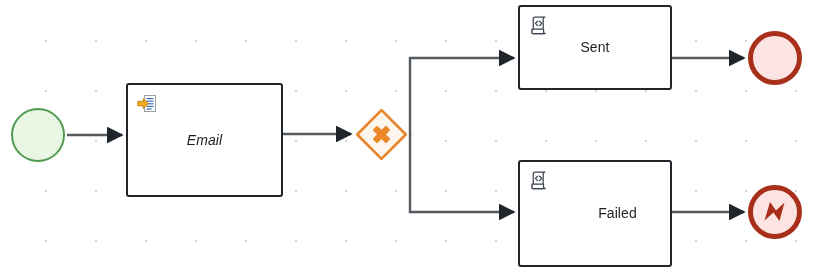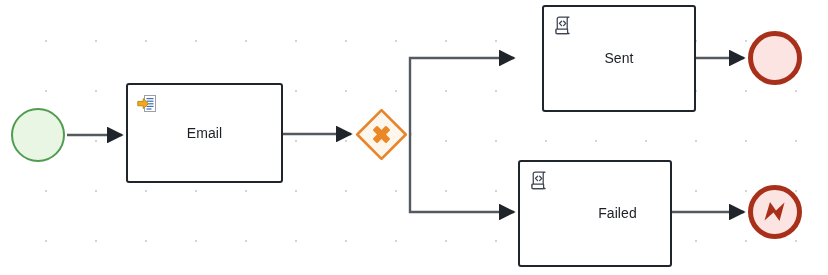--- a/index.html
+++ b/index.html
@@ -97,21 +97,21 @@
       <path d="M 409 134 L 410 134 L 410 58 L 514 58"></path>
       <path d="M 409 134 L 410 134 L 410 212 L 514 212"></path>
       <path d="M 672 58 L 744 58"></path>
       <path d="M 672 212 L 744 212"></path>
     </g>
   </svg>
 
   <div class="node event event-start" style="left:11px; top:108px; width:54px; height:54px;">
   </div>
 
-  <div class="node task" style="left:126px; top:83px; width:157px; height:100px;">
+  <div class="node task" style="left:126px; top:83px; width:157px; height:114px;font-style:italic;">
     <svg class="task-icon" viewBox="0 0 20 20" xmlns="http://www.w3.org/2000/svg">
       <rect x="7.5" y="1.5" width="11" height="16" fill="#ffffff" stroke="#9aa0a6" stroke-width="1"></rect>
       <g fill="#3f6fb5">
         <rect x="9.5" y="4" width="7" height="1.2"></rect>
         <rect x="9.5" y="6.6" width="7" height="1.2"></rect>
         <rect x="9.5" y="9.2" width="7" height="1.2"></rect>
         <rect x="9.5" y="11.8" width="7" height="1.2"></rect>
         <rect x="9.5" y="14.4" width="5" height="1.2"></rect>
       </g>
       <path d="M 0.8 7.4 L 6.2 7.4 L 6.2 4.6 L 11.4 9.6 L 6.2 14.6 L 6.2 11.8 L 0.8 11.8 Z" fill="#f0a91d" stroke="#c07f06" stroke-width="0.9" stroke-linejoin="round"></path>
@@ -120,21 +120,21 @@
   </div>
 
   <svg class="node gateway" style="left:355px; top:108px; width:53px; height:53px;" viewBox="0 0 53 53" xmlns="http://www.w3.org/2000/svg">
     <path d="M 26.5 2.2 L 50.8 26.5 L 26.5 50.8 L 2.2 26.5 Z" fill="#fdf6ec" stroke="#e8852a" stroke-width="2.6" stroke-linejoin="round"></path>
     <g transform="translate(26.5 26.5) rotate(45)">
       <rect x="-9.5" y="-3.2" width="19" height="6.4" rx="1.1" fill="#ec8726"></rect>
       <rect x="-3.2" y="-9.5" width="6.4" height="19" rx="1.1" fill="#ec8726"></rect>
     </g>
   </svg>
 
-  <div class="node task" style="left:518px; top:5px; width:154px; height:107px;margin-left:24px;">
+  <div class="node task" style="left:518px; top:5px; width:154px; height:85px;">
     <svg class="task-icon" viewBox="0 0 20 20" xmlns="http://www.w3.org/2000/svg">
       <path d="M 4.2 3.0 C 4.2 1.7 5.2 1.0 6.4 1.0 L 16.0 1.0 C 14.9 1.0 14.2 1.9 14.2 3.0
                L 14.2 15.2 C 14.2 16.6 15.0 17.6 16.2 17.6 L 5.2 17.6
                C 4.0 17.6 3.2 16.7 3.2 15.4 L 3.2 13.8 L 5.6 13.8 L 5.6 15.4
                C 5.6 16.3 5.0 16.9 4.4 17.0 L 4.2 3.0 Z" fill="#ffffff" stroke="#3c4450" stroke-width="1.25" stroke-linejoin="round"></path>
       <rect x="3.0" y="13.0" width="11.6" height="4.6" rx="0.6" fill="#ffffff" stroke="#3c4450" stroke-width="1.25"></rect>
       <path d="M 8.6 5.2 L 6.4 7.4 L 8.6 9.6" fill="none" stroke="#3c4450" stroke-width="1.3" stroke-linecap="round" stroke-linejoin="round"></path>
       <path d="M 10.6 5.2 L 12.8 7.4 L 10.6 9.6" fill="none" stroke="#3c4450" stroke-width="1.3" stroke-linecap="round" stroke-linejoin="round"></path>
     </svg>
     <span class="task-label">Sent</span>

